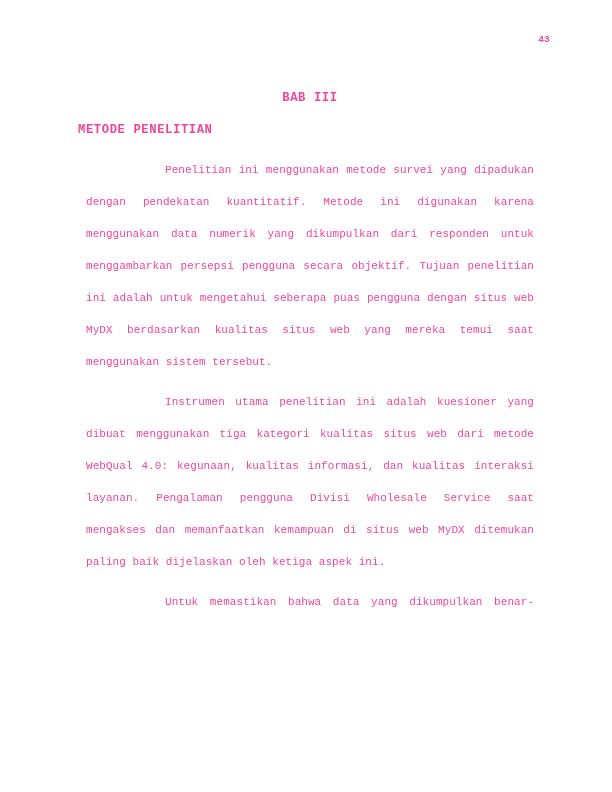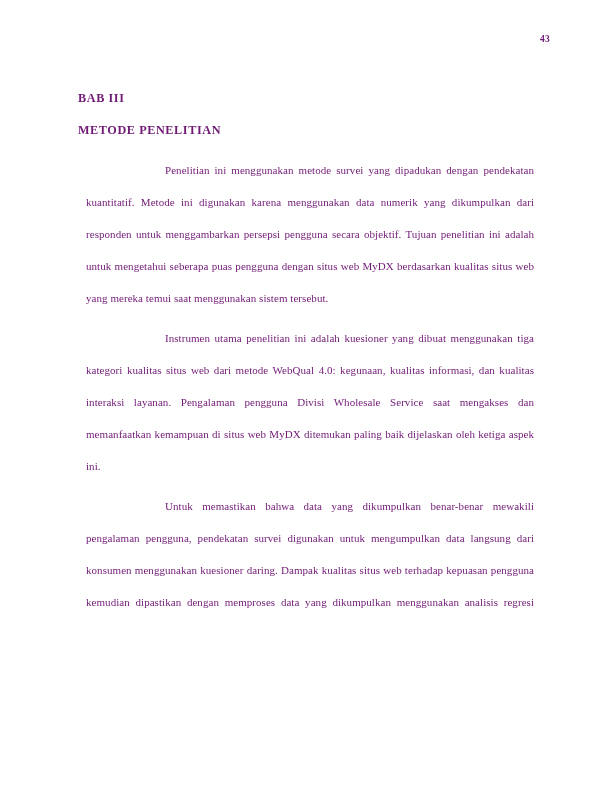--- a/index.html
+++ b/index.html
@@ -7,39 +7,39 @@
     margin: 0;
     padding: 0;
     background: #ffffff;
   }
   .page {
     position: relative;
     width: 612px;
     height: 608px;
     background: #ffffff;
     overflow: hidden;
-    font-family: Liberation Serif, serif;
-    color: #701a75;
+    font-family: Liberation Mono, monospace;
+    color: #ec4899;
   }
   .page-number {
     position: absolute;
     top: 34px;
     right: 62px;
     font-size: 9.5px;
     font-weight: bold;
     letter-spacing: 0.2px;
   }
   .content {
     position: absolute;
     left: 78px;
     top: 82px;
     width: 464px;
   }
   .chapter-heading {
-    text-align: left;
+    text-align: center;
     font-size: 12.2px;
     font-weight: bold;
     letter-spacing: 0.6px;
     line-height: 32px;
     margin: 0;
   }
   .chapter-title {
     text-align: left;
     font-size: 12.2px;
     font-weight: bold;

